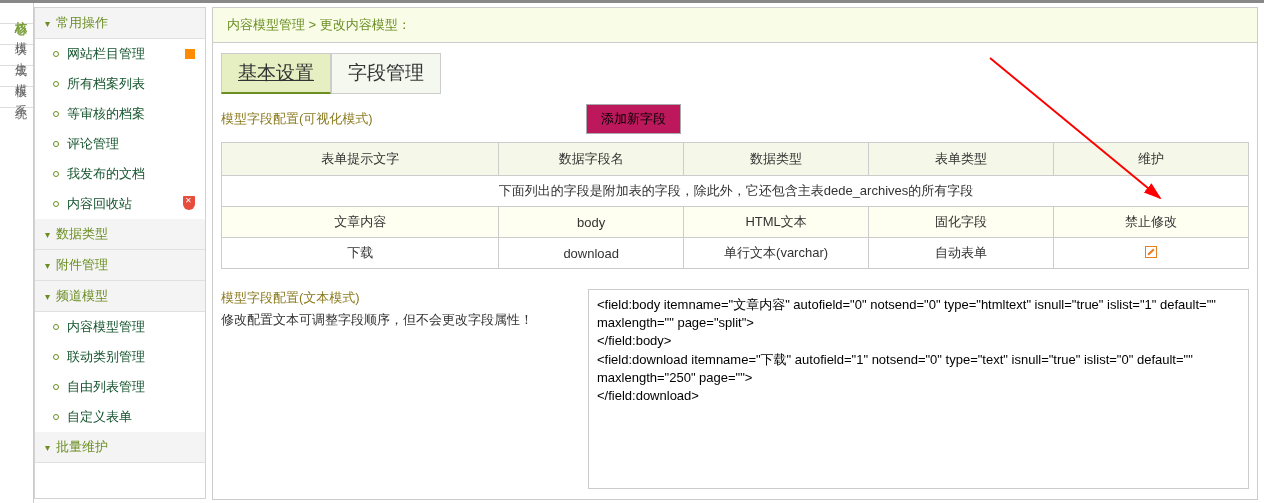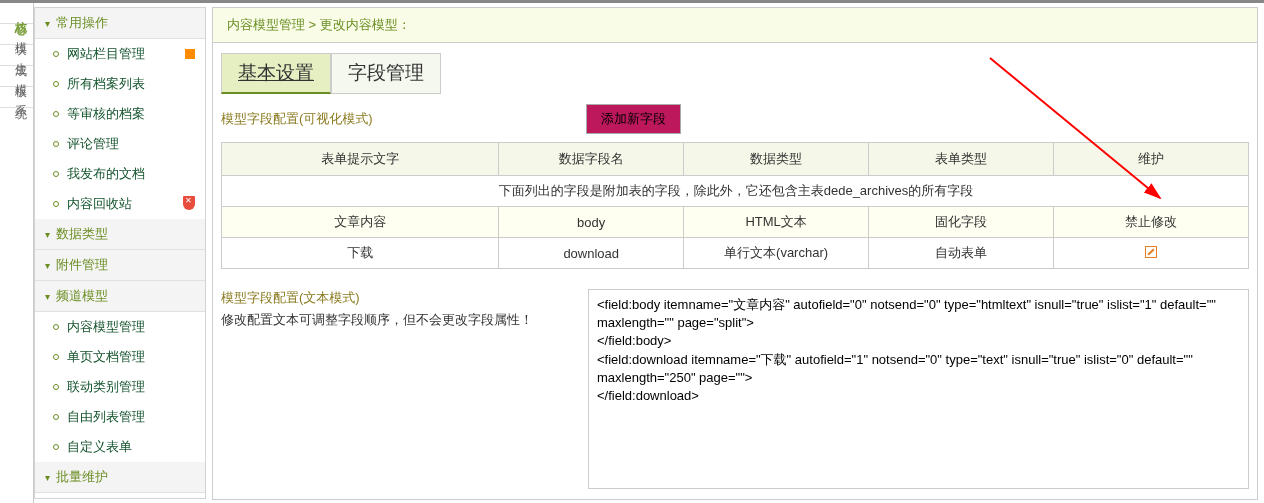--- a/index.html
+++ b/index.html
@@ -94,24 +94,20 @@
     <div class="sec-head">
         <span class="arrow">▾</span>
         <span>频道模型</span>
       </div>
     <div class="item">
         <span class="dot"></span>
         <span>内容模型管理</span>
       </div>
     <div class="item">
         <span class="dot"></span>
-        <span>单页文档管理</span>
-      </div>
-    <div class="item">
-        <span class="dot"></span>
         <span>联动类别管理</span>
       </div>
     <div class="item">
         <span class="dot"></span>
         <span>自由列表管理</span>
       </div>
     <div class="item">
         <span class="dot"></span>
         <span>自定义表单</span>
       </div>

